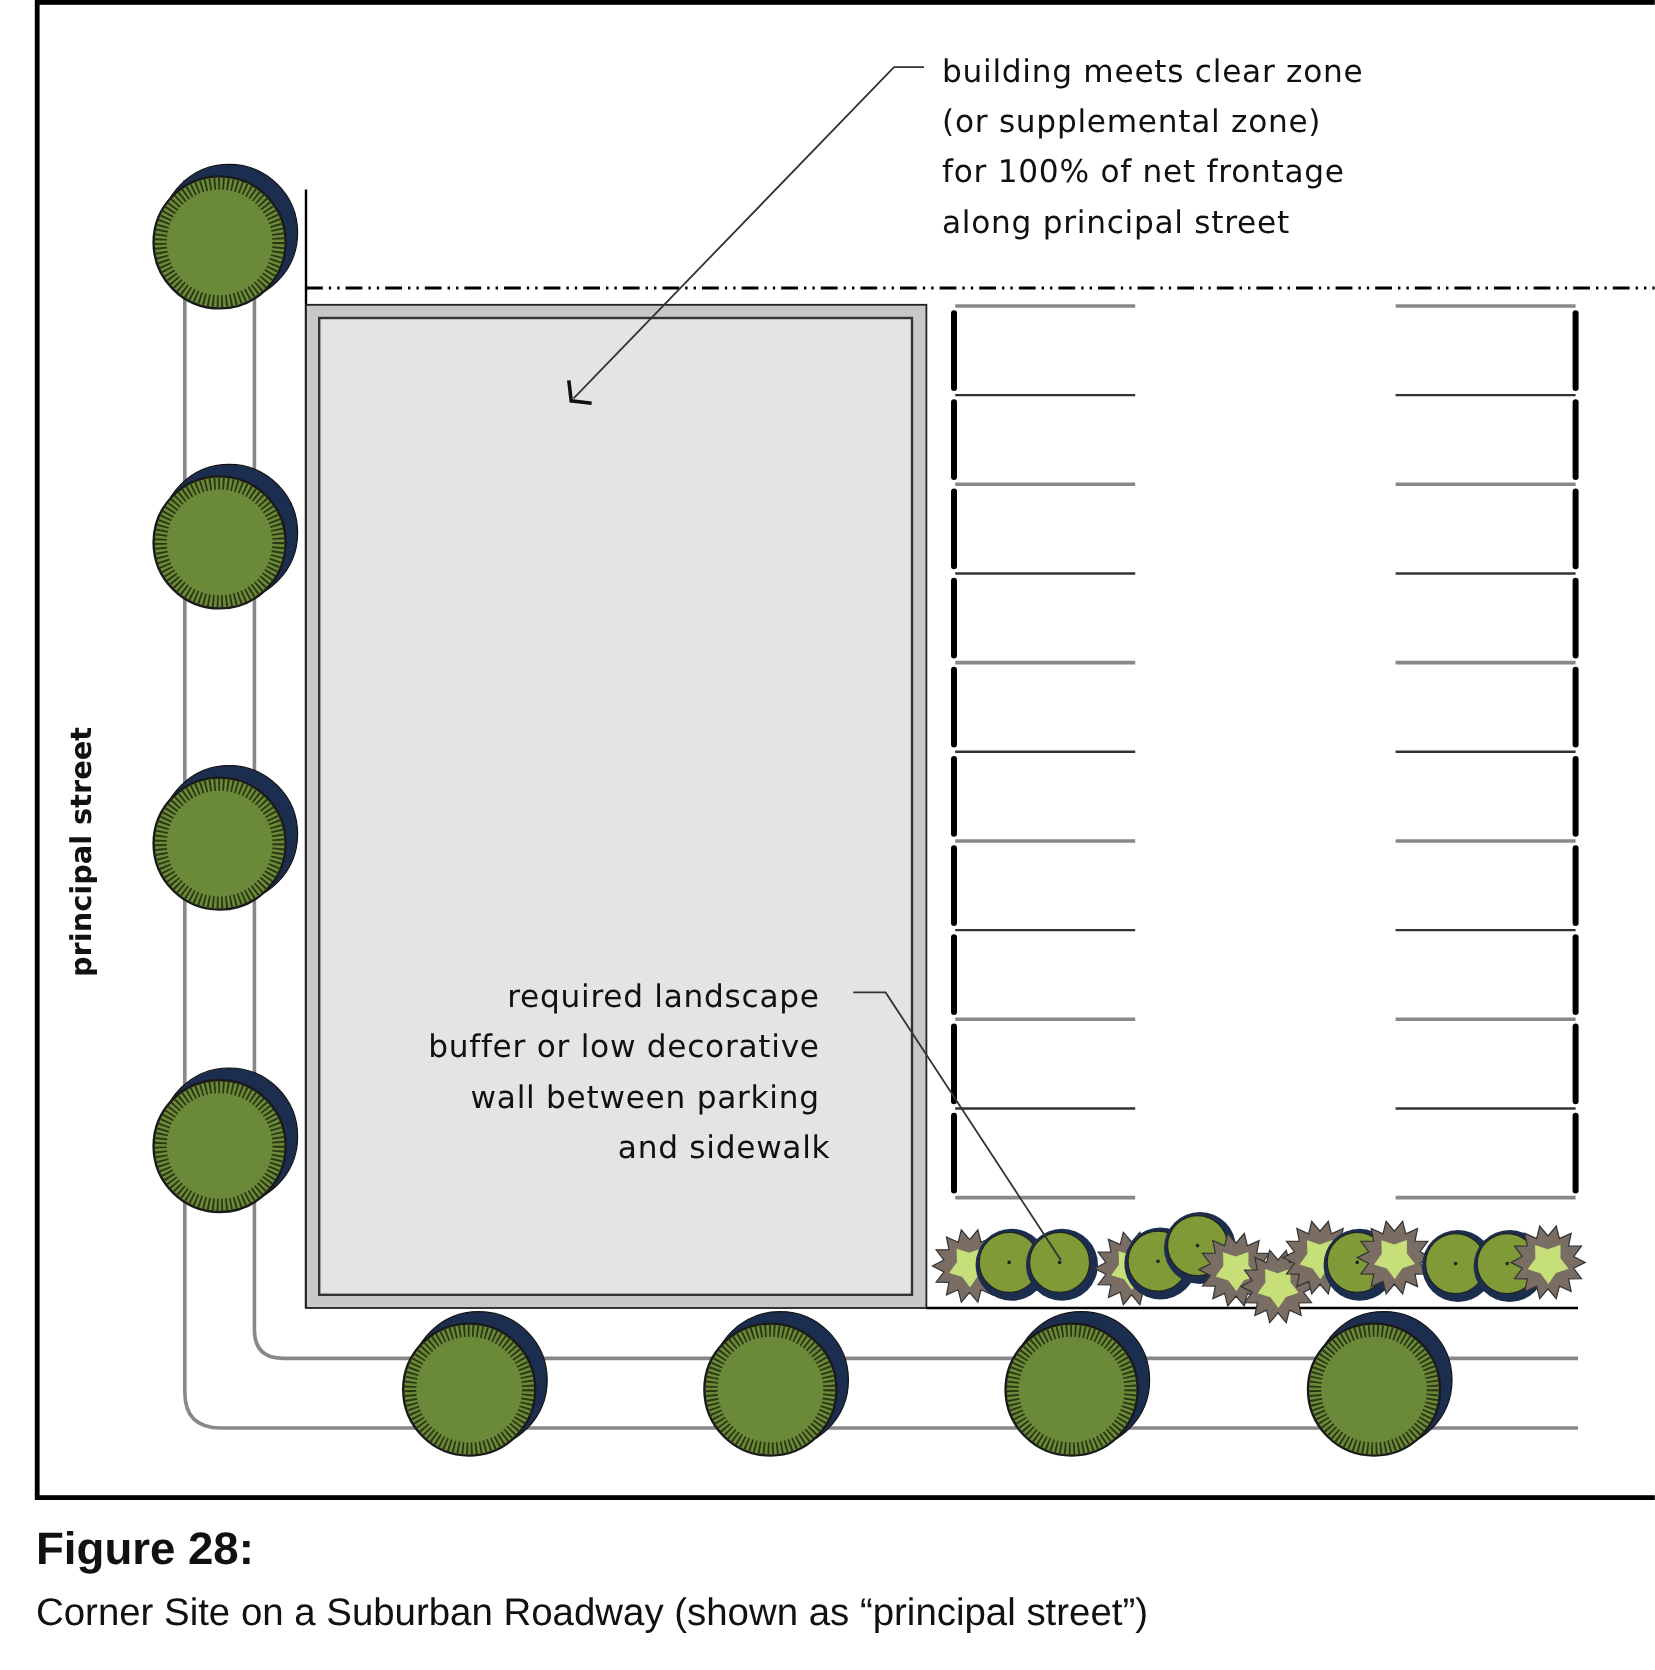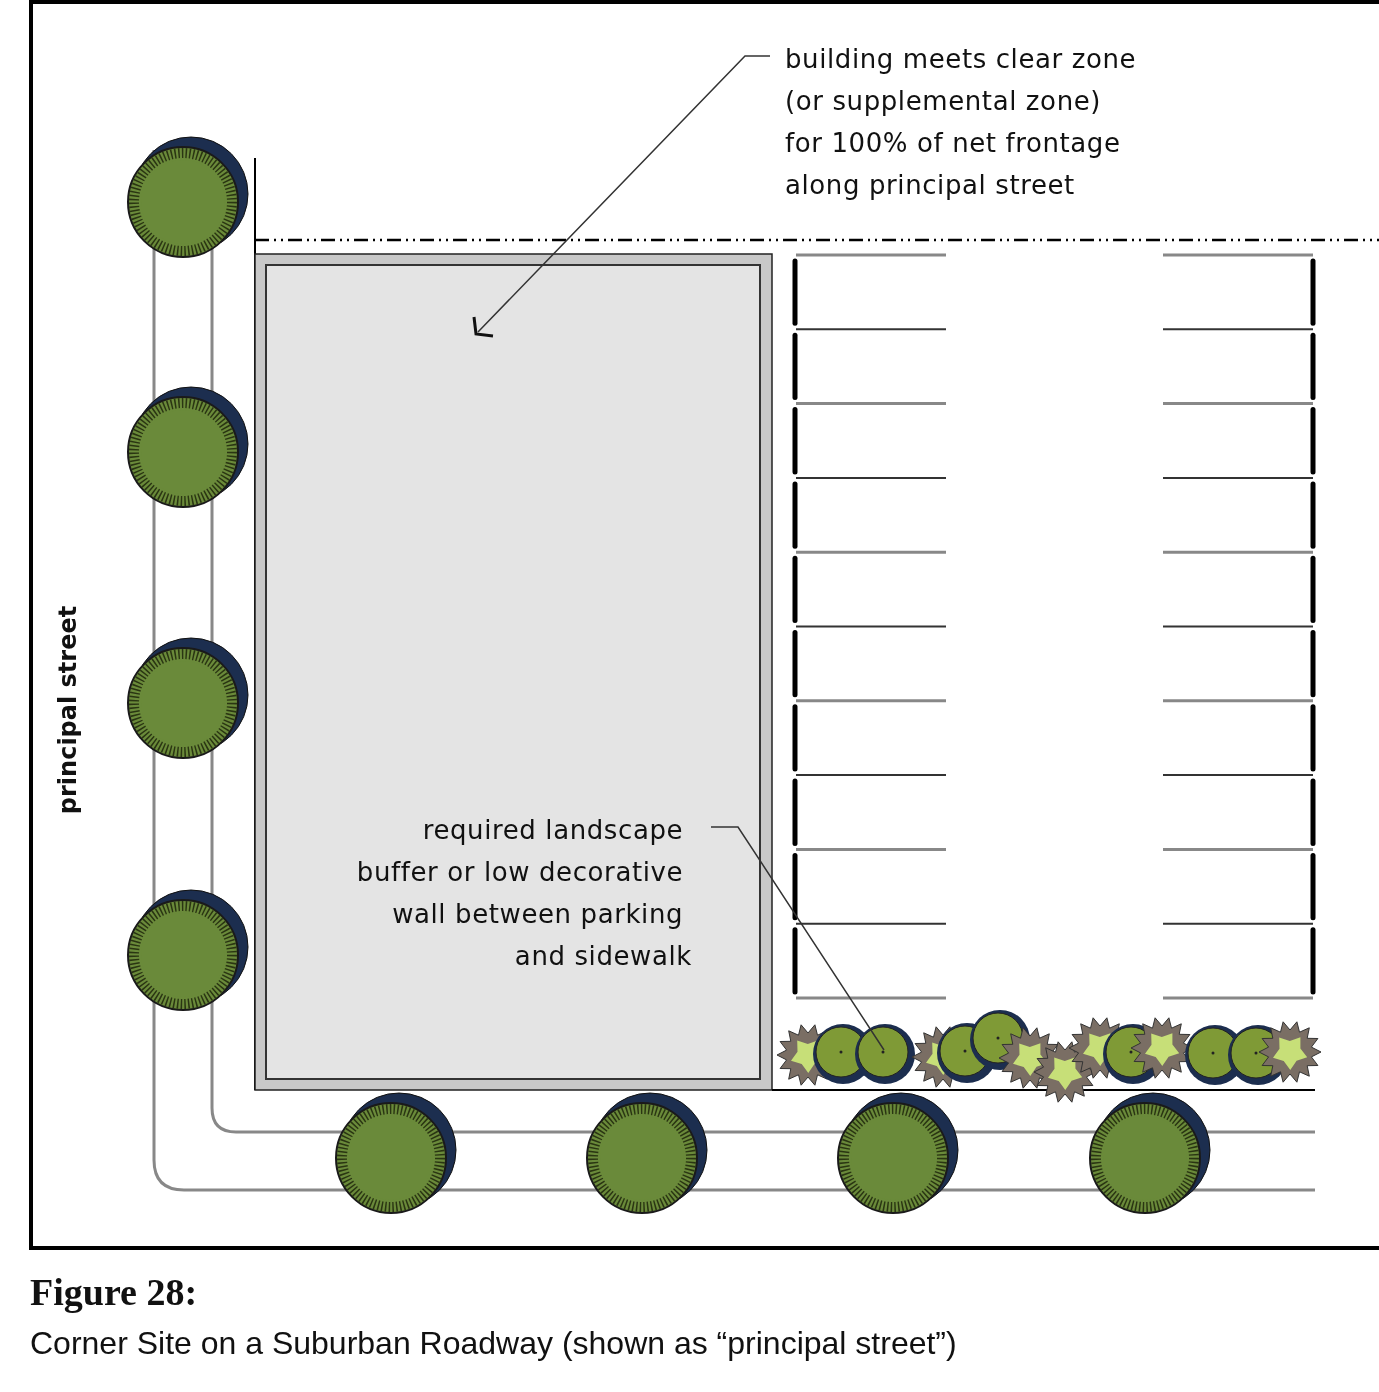--- a/index.html
+++ b/index.html
@@ -1,20 +1,20 @@
 <!DOCTYPE html>
 <html><head>
 <meta charset="utf-8">
 <style>
   html, body { margin: 0; padding: 0; background: #ffffff; }
   body { width: 1379px; height: 1392px; position: relative; overflow: hidden; }
   #figure { position: absolute; left: 0; top: 0; }
   .callout { font-family: "DejaVu Sans", sans-serif; font-size: 26px; fill: #111111; letter-spacing: 0.6px; }
   .street-label { font-family: "DejaVu Sans", sans-serif; font-size: 24px; font-weight: bold; fill: #111111; }
-  .caption-title { position: absolute; left: 30px; top: 1270px; font-family: Liberation Serif, serif; font-weight: bold; font-size: 38px; color: #111111; margin: 0; }
+  .caption-title { position: absolute; left: 30px; top: 1270px; font-family: Liberation Sans, sans-serif; font-weight: bold; font-size: 38px; color: #111111; margin: 0; }
   .caption-text { position: absolute; left: 30px; top: 1325px; font-family: "Liberation Sans", sans-serif; font-size: 32px; color: #111111; margin: 0; }
 </style>
 </head>
 <body>
 
 <svg id="figure" width="1379" height="1260" viewBox="0 0 1379 1260" xmlns="http://www.w3.org/2000/svg">
 
   <rect x="31" y="2" width="1360" height="1246" fill="#ffffff" stroke="#000000" stroke-width="4"></rect>
 
   <line x1="255" y1="240" x2="1379" y2="240" stroke="#000" stroke-width="2.5" stroke-dasharray="14 5 2 5 2 5"></line>

